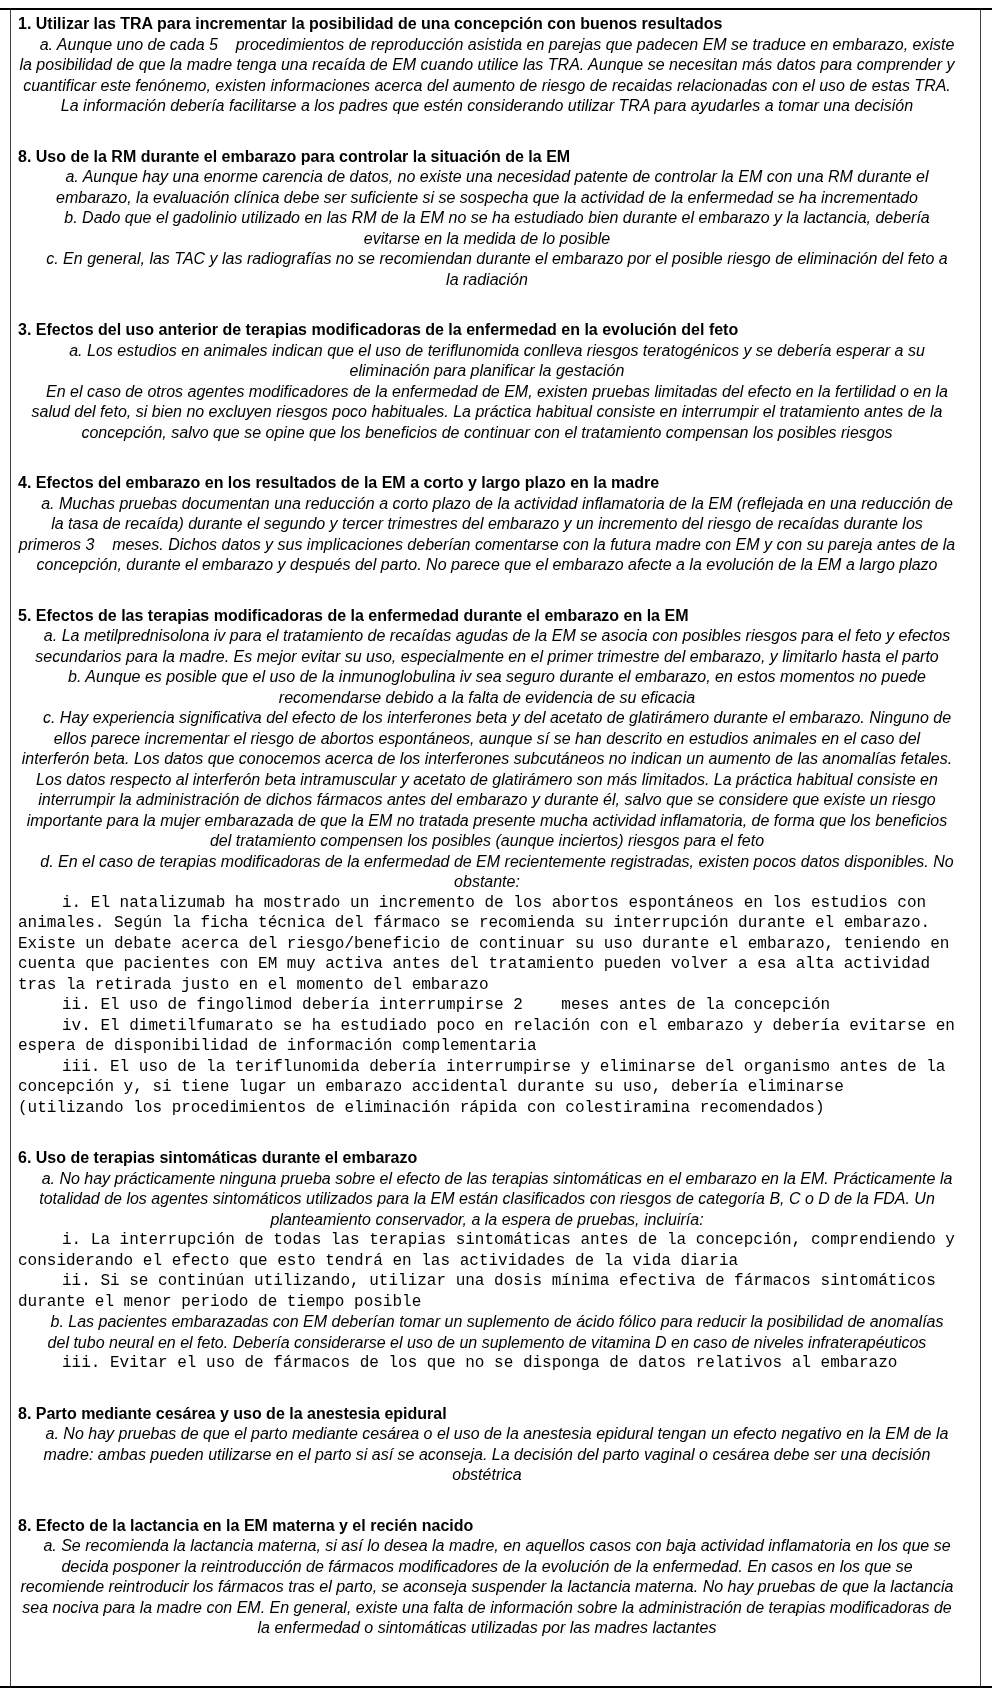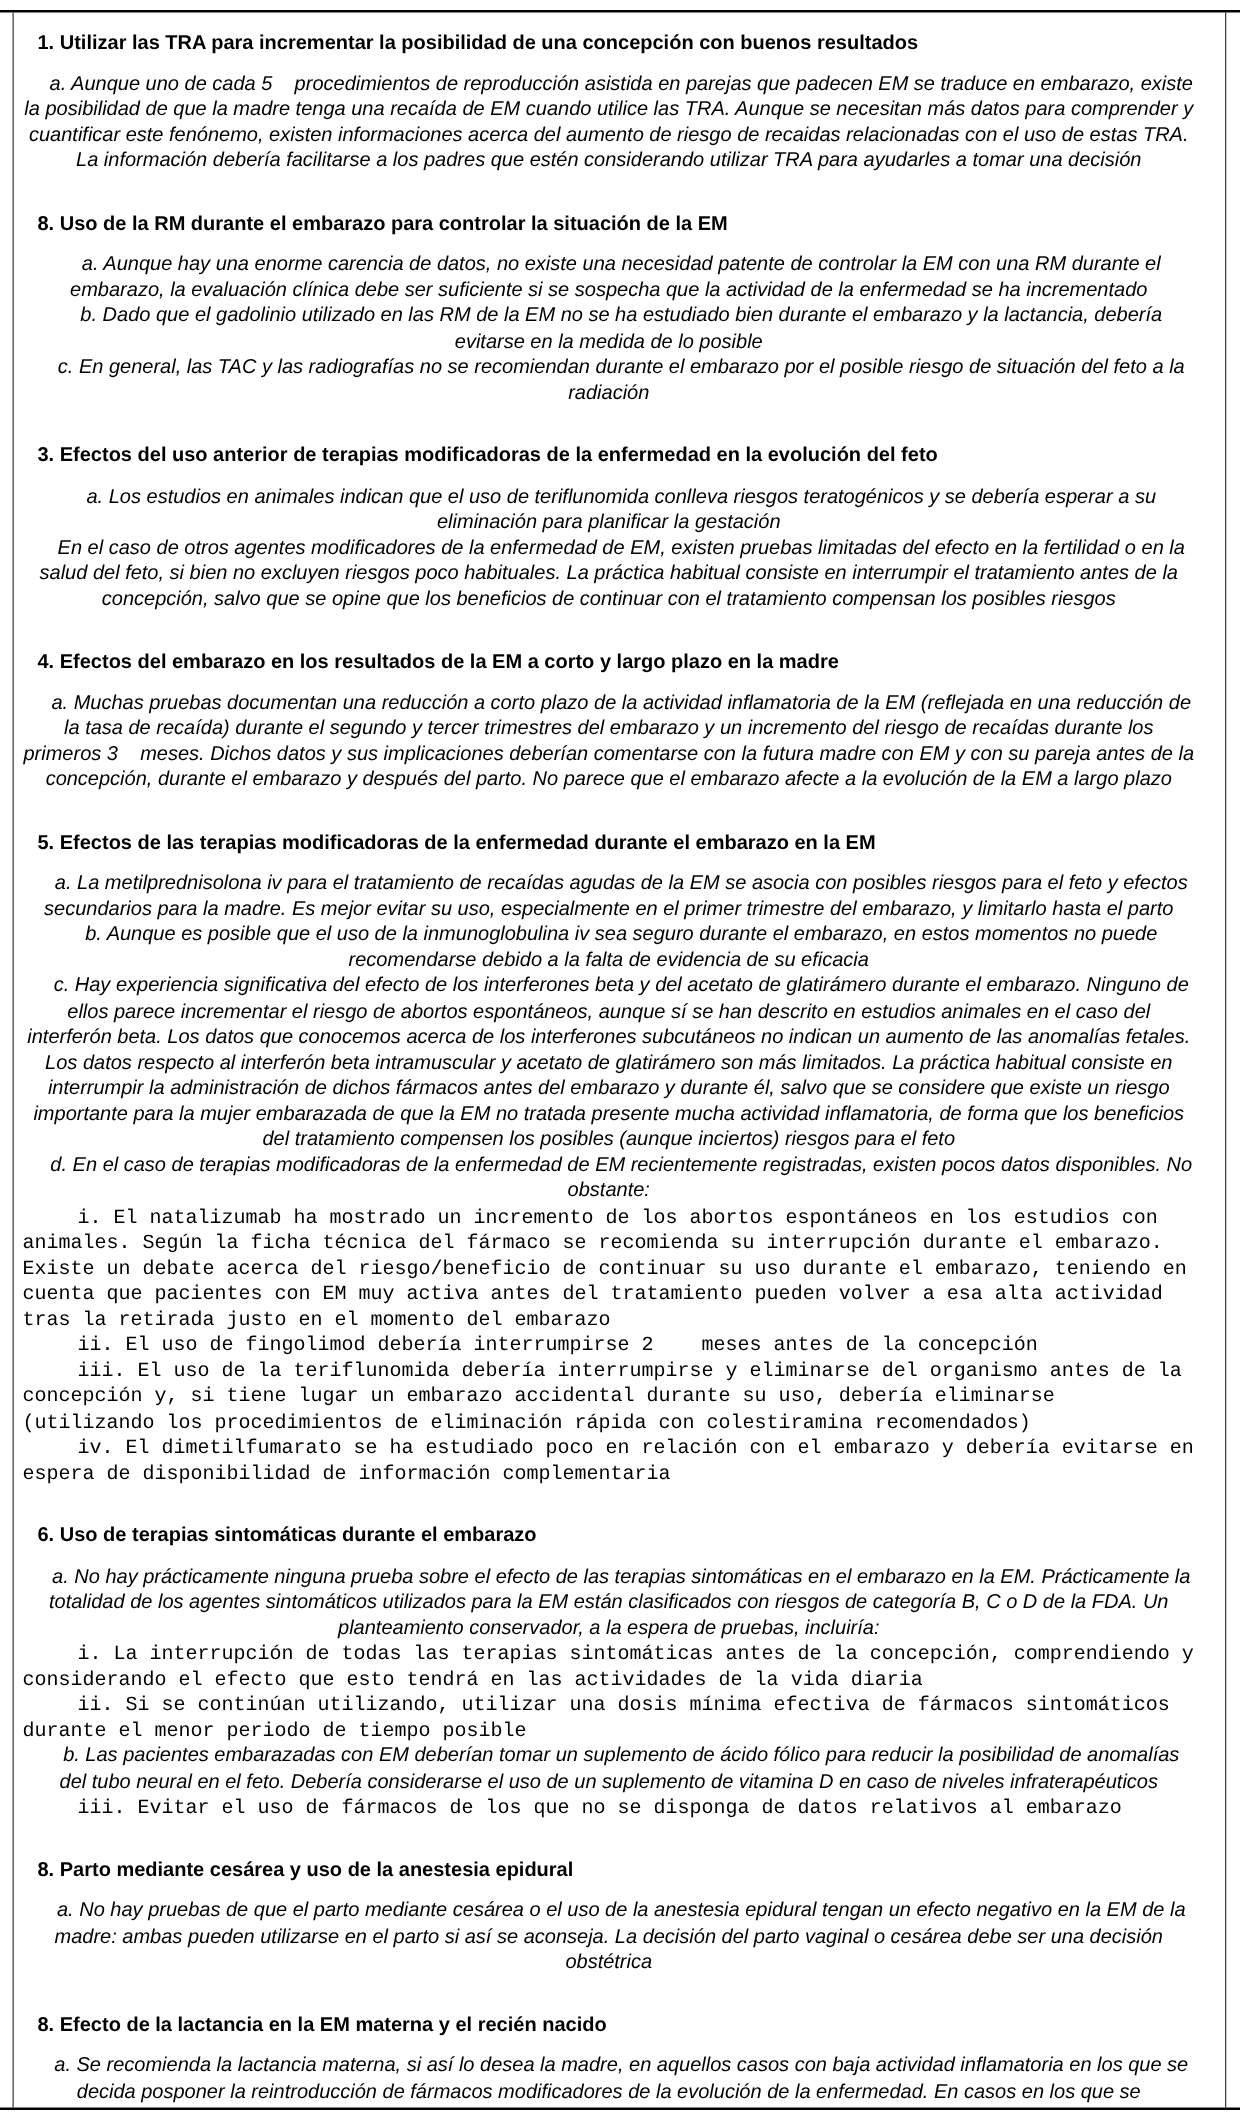--- a/index.html
+++ b/index.html
@@ -34,21 +34,21 @@
     width: 971px;
     height: 1676px;
     border-left: 1px solid #3f3f3f;
     border-right: 1px solid #3f3f3f;
     padding: 3px 24px 0 7px;
     overflow: hidden;
   }
   section.rec-section { margin-top: 30px; }
   section.rec-section:first-child { margin-top: 1px; }
   .sec-heading {
-    margin: 12px;
+    margin: 0;
     font-size: 16px;
     font-weight: bold;
     line-height: 20.5px;
   }
   .para {
     margin: 0;
     font-size: 16px;
     line-height: 20.5px;
   }
   .italic { font-style: italic; }
@@ -66,21 +66,21 @@
 
     <section class="rec-section">
       <h2 class="sec-heading">1. Utilizar las TRA para incrementar la posibilidad de una concepción con buenos resultados</h2>
       <p class="para italic lvl-a">a. Aunque uno de cada 5&nbsp;&nbsp;&nbsp; procedimientos de reproducción asistida en parejas que padecen EM se traduce en embarazo, existe la posibilidad de que la madre tenga una recaída de EM cuando utilice las TRA. Aunque se necesitan más datos para comprender y cuantificar este fenónemo, existen informaciones acerca del aumento de riesgo de recaidas relacionadas con el uso de estas TRA. La información debería facilitarse a los padres que estén considerando utilizar TRA para ayudarles a tomar una decisión</p>
     </section>
 
     <section class="rec-section">
       <h2 class="sec-heading">8. Uso de la RM durante el embarazo para controlar la situación de la EM</h2>
       <p class="para italic lvl-a">a. Aunque hay una enorme carencia de datos, no existe una necesidad patente de controlar la EM con una RM durante el embarazo, la evaluación clínica debe ser suficiente si se sospecha que la actividad de la enfermedad se ha incrementado</p>
       <p class="para italic lvl-a">b. Dado que el gadolinio utilizado en las RM de la EM no se ha estudiado bien durante el embarazo y la lactancia, debería evitarse en la medida de lo posible</p>
-      <p class="para italic lvl-a">c. En general, las TAC y las radiografías no se recomiendan durante el embarazo por el posible riesgo de situación del feto a la radiación</p>
+      <p class="para italic lvl-a">c. En general, las TAC y las radiografías no se recomiendan durante el embarazo por el posible riesgo de eliminación del feto a la radiación</p>
     </section>
 
     <section class="rec-section">
       <h2 class="sec-heading">3. Efectos del uso anterior de terapias modificadoras de la enfermedad en la evolución del feto</h2>
       <p class="para italic lvl-a">a. Los estudios en animales indican que el uso de teriflunomida conlleva riesgos teratogénicos y se debería esperar a su eliminación para planificar la gestación</p>
       <p class="para italic lvl-a">En el caso de otros agentes modificadores de la enfermedad de EM, existen pruebas limitadas del efecto en la fertilidad o en la salud del feto, si bien no excluyen riesgos poco habituales. La práctica habitual consiste en interrumpir el tratamiento antes de la concepción, salvo que se opine que los beneficios de continuar con el tratamiento compensan los posibles riesgos</p>
     </section>
 
     <section class="rec-section">
       <h2 class="sec-heading">4. Efectos del embarazo en los resultados de la EM a corto y largo plazo en la madre</h2>
@@ -88,22 +88,22 @@
     </section>
 
     <section class="rec-section">
       <h2 class="sec-heading">5. Efectos de las terapias modificadoras de la enfermedad durante el embarazo en la EM</h2>
       <p class="para italic lvl-a">a. La metilprednisolona iv para el tratamiento de recaídas agudas de la EM se asocia con posibles riesgos para el feto y efectos secundarios para la madre. Es mejor evitar su uso, especialmente en el primer trimestre del embarazo, y limitarlo hasta el parto</p>
       <p class="para italic lvl-a">b. Aunque es posible que el uso de la inmunoglobulina iv sea seguro durante el embarazo, en estos momentos no puede recomendarse debido a la falta de evidencia de su eficacia</p>
       <p class="para italic lvl-a">c. Hay experiencia significativa del efecto de los interferones beta y del acetato de glatirámero durante el embarazo. Ninguno de ellos parece incrementar el riesgo de abortos espontáneos, aunque sí se han descrito en estudios animales en el caso del interferón beta. Los datos que conocemos acerca de los interferones subcutáneos no indican un aumento de las anomalías fetales. Los datos respecto al interferón beta intramuscular y acetato de glatirámero son más limitados. La práctica habitual consiste en interrumpir la administración de dichos fármacos antes del embarazo y durante él, salvo que se considere que existe un riesgo importante para la mujer embarazada de que la EM no tratada presente mucha actividad inflamatoria, de forma que los beneficios del tratamiento compensen los posibles (aunque inciertos) riesgos para el feto</p>
       <p class="para italic lvl-a">d. En el caso de terapias modificadoras de la enfermedad de EM recientemente registradas, existen pocos datos disponibles. No obstante:</p>
       <p class="para roman lvl-i">i. El natalizumab ha mostrado un incremento de los abortos espontáneos en los estudios con animales. Según la ficha técnica del fármaco se recomienda su interrupción durante el embarazo. Existe un debate acerca del riesgo/beneficio de continuar su uso durante el embarazo, teniendo en cuenta que pacientes con EM muy activa antes del tratamiento pueden volver a esa alta actividad tras la retirada justo en el momento del embarazo</p>
       <p class="para roman lvl-i">ii. El uso de fingolimod debería interrumpirse 2&nbsp;&nbsp;&nbsp; meses antes de la concepción</p>
+      <p class="para roman lvl-i">iv. El dimetilfumarato se ha estudiado poco en relación con el embarazo y debería evitarse en espera de disponibilidad de información complementaria</p>
       <p class="para roman lvl-i">iii. El uso de la teriflunomida debería interrumpirse y eliminarse del organismo antes de la concepción y, si tiene lugar un embarazo accidental durante su uso, debería eliminarse (utilizando los procedimientos de eliminación rápida con colestiramina recomendados)</p>
-      <p class="para roman lvl-i">iv. El dimetilfumarato se ha estudiado poco en relación con el embarazo y debería evitarse en espera de disponibilidad de información complementaria</p>
     </section>
 
     <section class="rec-section">
       <h2 class="sec-heading">6. Uso de terapias sintomáticas durante el embarazo</h2>
       <p class="para italic lvl-a">a. No hay prácticamente ninguna prueba sobre el efecto de las terapias sintomáticas en el embarazo en la EM. Prácticamente la totalidad de los agentes sintomáticos utilizados para la EM están clasificados con riesgos de categoría B, C o D de la FDA. Un planteamiento conservador, a la espera de pruebas, incluiría:</p>
       <p class="para roman lvl-i">i. La interrupción de todas las terapias sintomáticas antes de la concepción, comprendiendo y considerando el efecto que esto tendrá en las actividades de la vida diaria</p>
       <p class="para roman lvl-i">ii. Si se continúan utilizando, utilizar una dosis mínima efectiva de fármacos sintomáticos durante el menor periodo de tiempo posible</p>
       <p class="para italic lvl-a">b. Las pacientes embarazadas con EM deberían tomar un suplemento de ácido fólico para reducir la posibilidad de anomalías del tubo neural en el feto. Debería considerarse el uso de un suplemento de vitamina D en caso de niveles infraterapéuticos</p>
       <p class="para roman lvl-i">iii. Evitar el uso de fármacos de los que no se disponga de datos relativos al embarazo</p>
     </section>

